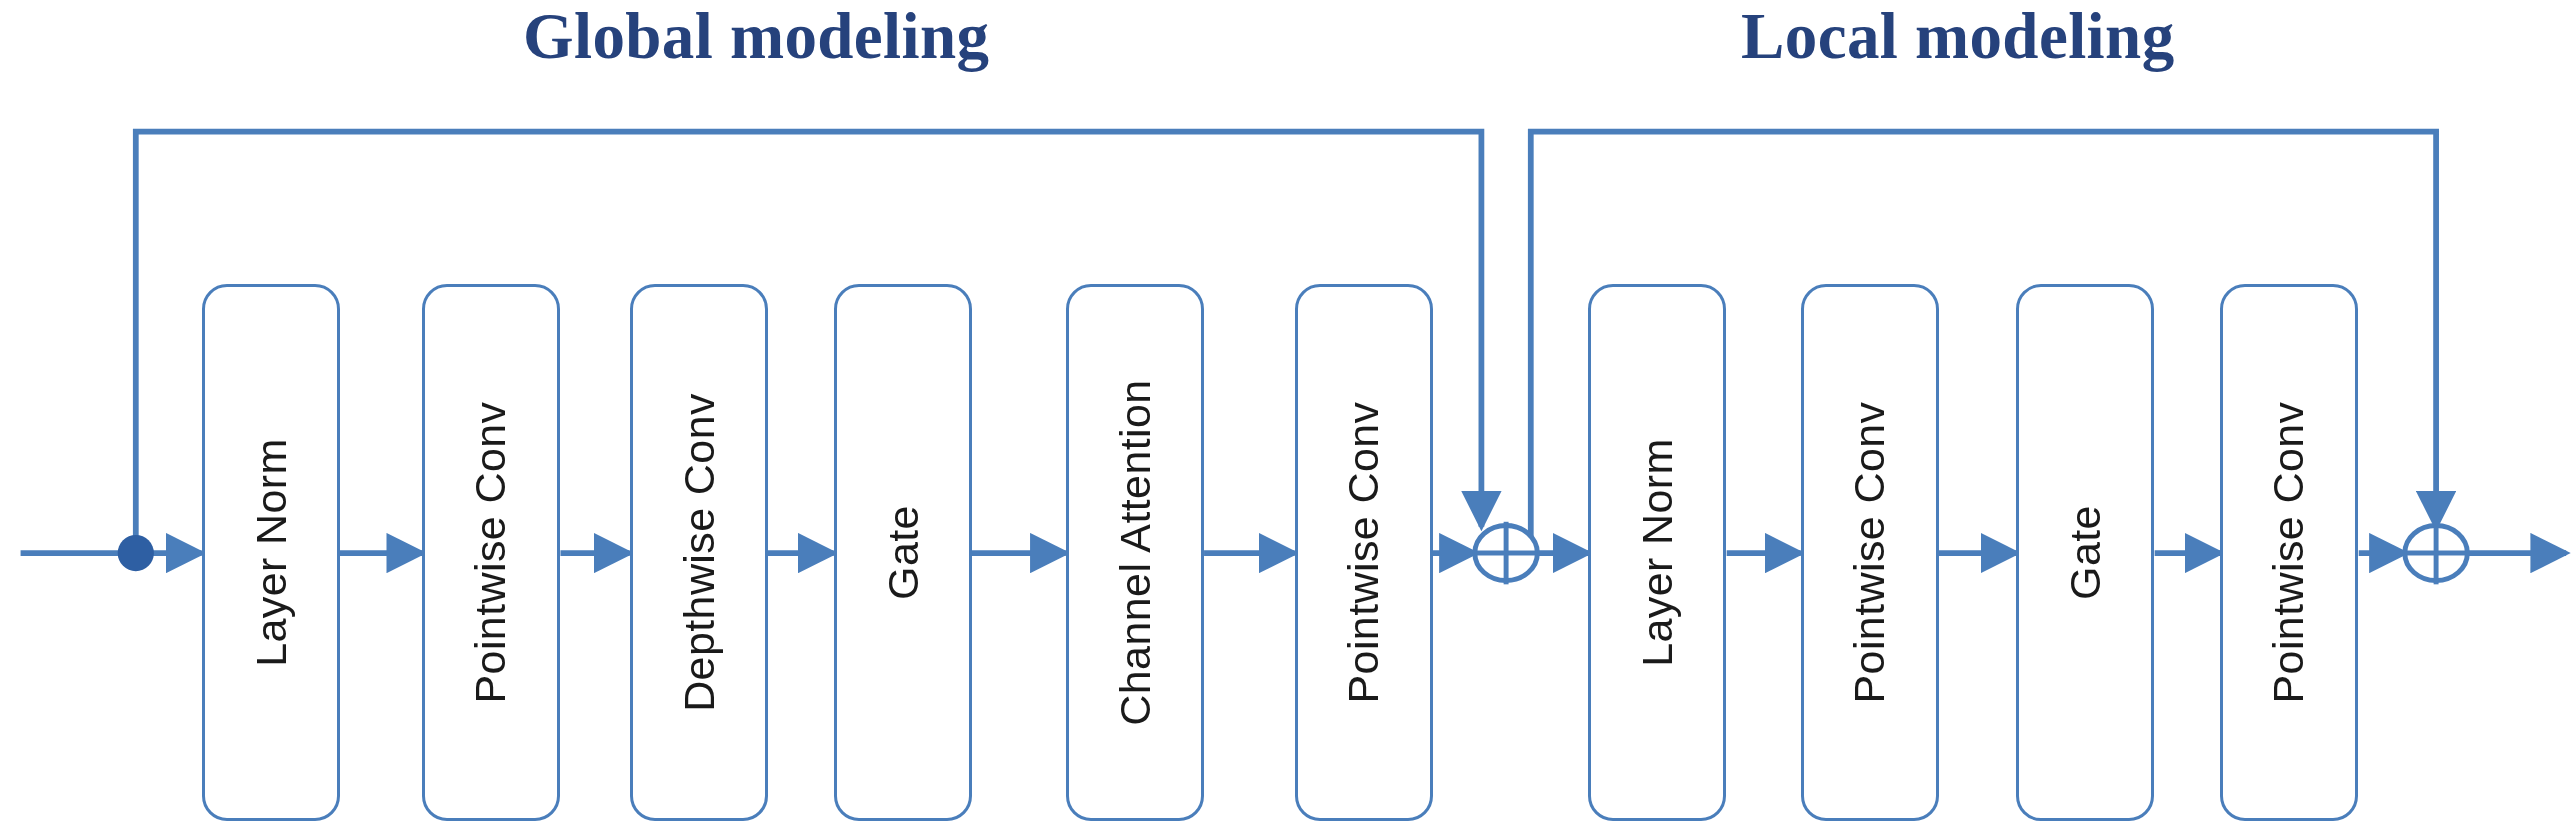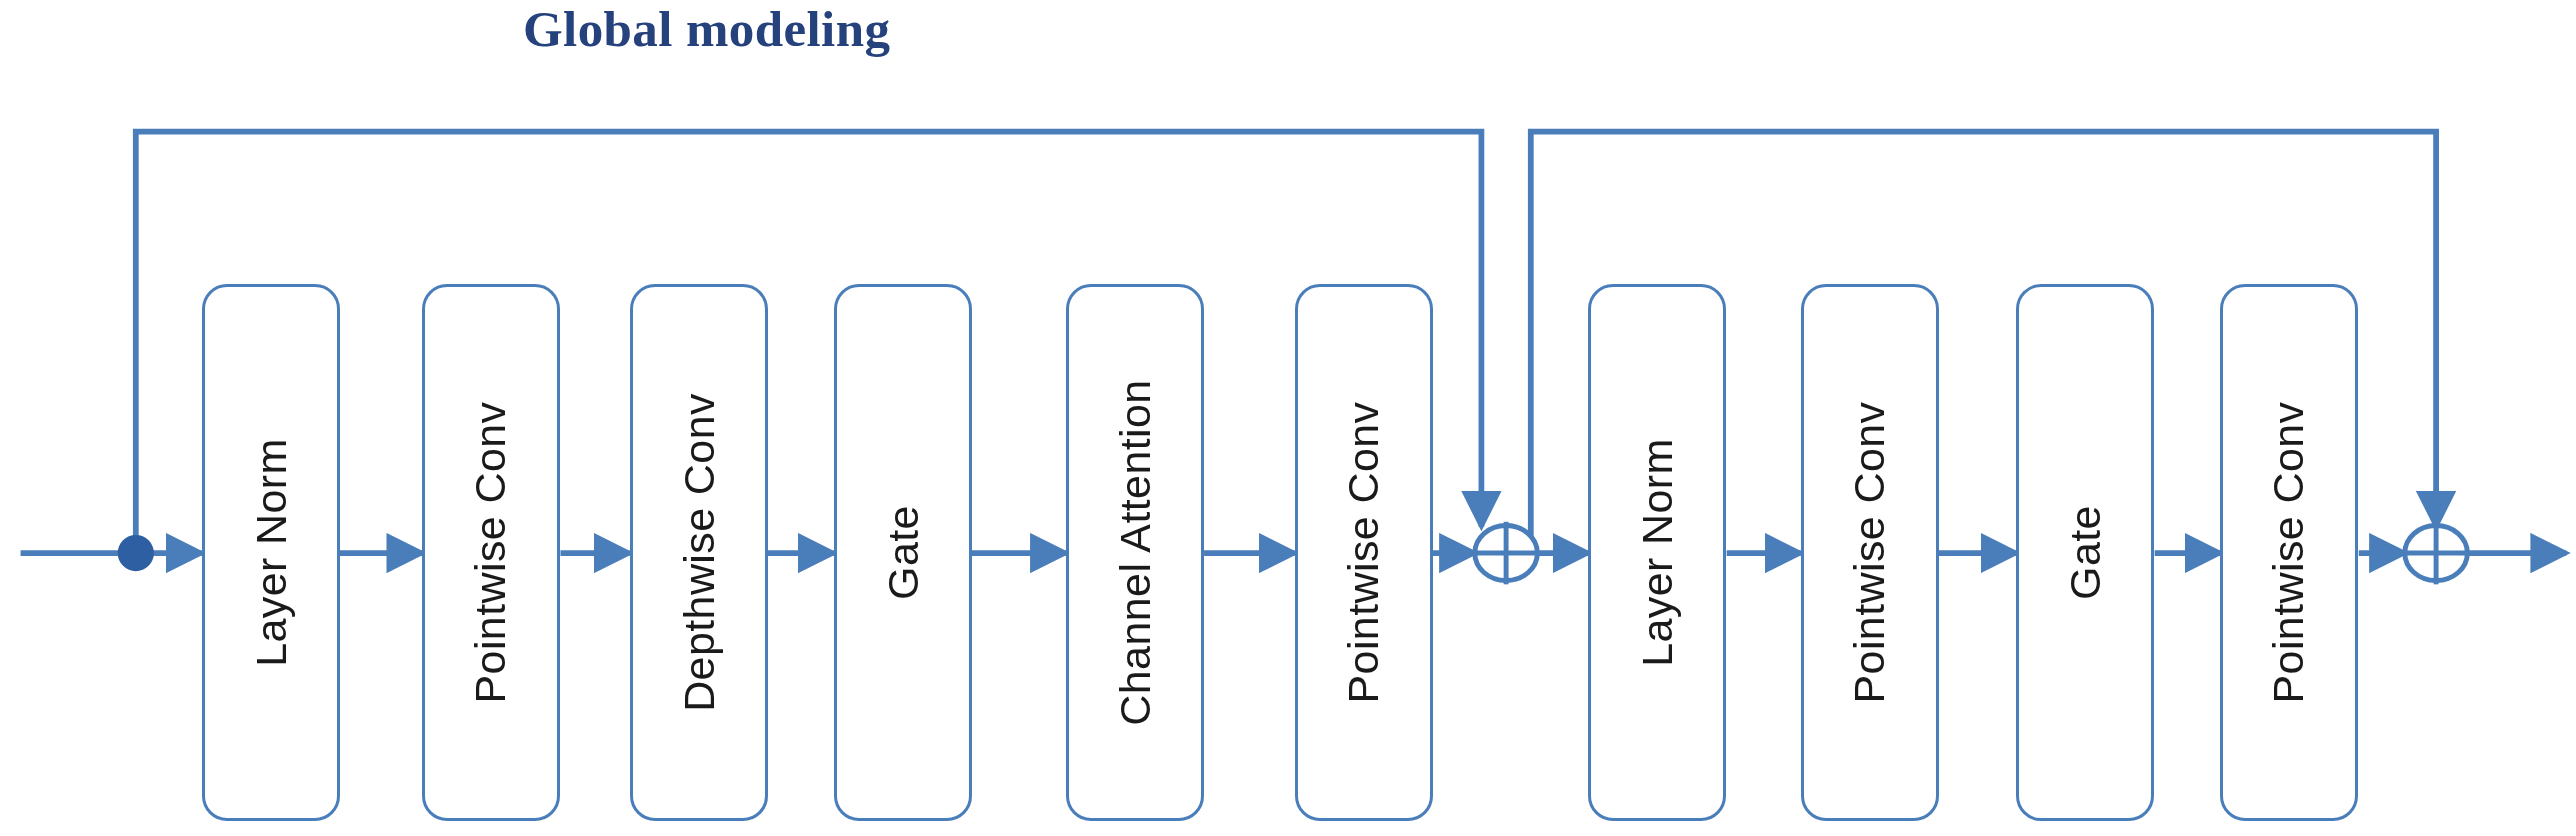--- a/index.html
+++ b/index.html
@@ -22,21 +22,21 @@
     position: absolute;
     left: 0;
     top: 0;
     width: 2576px;
     height: 837px;
   }
   .section-title {
     position: absolute;
     font-family: "Liberation Serif", "DejaVu Serif", serif;
     font-weight: bold;
-    font-size: 51px;
+    font-size: 65px;
     color: #26427C;
     letter-spacing: 0.4px;
     white-space: nowrap;
     line-height: 1;
     user-select: none;
   }
   .block-box {
     position: absolute;
     box-sizing: border-box;
     border: 3.3px solid #4A7EBB;
@@ -104,20 +104,21 @@
           <line x1="2960" y1="634" x2="2960" y2="710" stroke="#4A7EBB" stroke-width="6"></line>
         </g>
       </g>
     <g id="junction-layer">
         <circle cx="165" cy="672" r="22" fill="#2E5FA3"></circle>
       </g>
   </svg>
 
   <div class="section-title" id="title-global" style="left: 523px; top: 4.1px;">Global modeling</div>
 
+  <div class="section-title" id="title-local" style="left: 1741px; top: 4.1px;">Local modeling</div>
 
   <div id="blocks-layer">
       <div class="block-box" style="left: 202px; top: 284px; width: 138px; height: 537px; border-color: rgb(74, 126, 187); background: rgb(255, 255, 255);">
         <span class="block-label" style="color: rgb(26, 26, 26);">Layer Norm</span>
       </div>
       <div class="block-box" style="left: 422px; top: 284px; width: 138px; height: 537px; border-color: rgb(74, 126, 187); background: rgb(255, 255, 255);">
         <span class="block-label" style="color: rgb(26, 26, 26);">Pointwise Conv</span>
       </div>
       <div class="block-box" style="left: 630px; top: 284px; width: 138px; height: 537px; border-color: rgb(74, 126, 187); background: rgb(255, 255, 255);">
         <span class="block-label" style="color: rgb(26, 26, 26);">Depthwise Conv</span>

